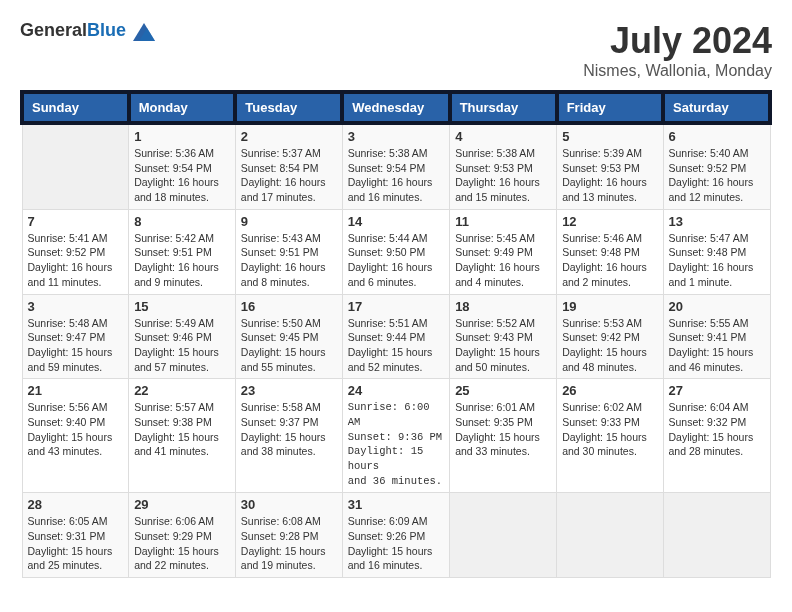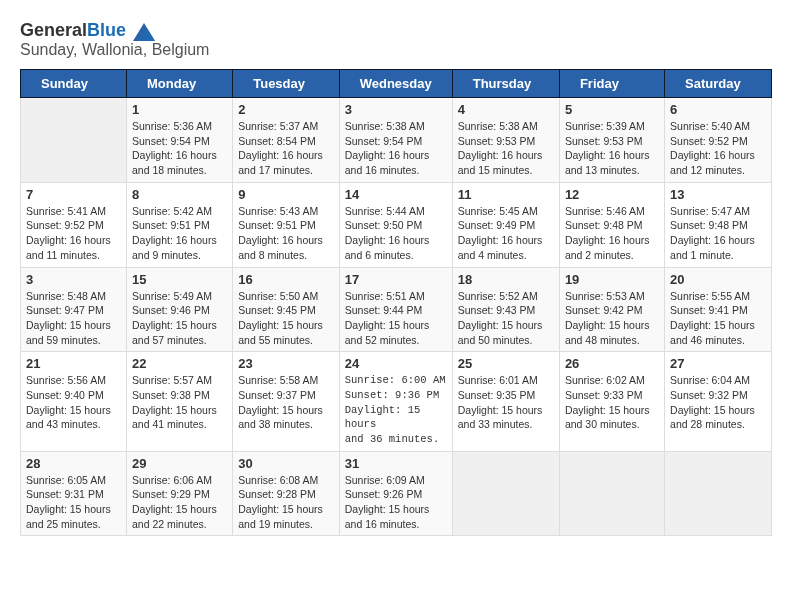--- a/index.html
+++ b/index.html
@@ -8,21 +8,20 @@
       background: #fff;
       width: 792px;
       min-height: 612px;
       padding: 20px;
     }
     .header-section {
       display: flex;
       justify-content: space-between;
       align-items: flex-start;
       margin-bottom: 10px;
-      flex-direction: column;
     }
     .logo {
       display: flex;
       align-items: center;
     }
     .logo-text-general {
       font-size: 18px;
       font-weight: bold;
       color: #333;
     }
@@ -44,25 +43,25 @@
       color: #555;
     }
     table {
       width: 100%;
       border-collapse: collapse;
       font-size: 11px;
     }
     thead tr th {
       background-color: #2962a8;
       color: #fff;
-      padding: 6px 20px;
+      padding: 6px 8px;
       text-align: left;
       font-size: 13px;
       font-weight: bold;
-      border: 1px solid #0f172a;
+      border: 4px solid #0f172a;
     }
     tbody tr td {
       border: 1px solid #ddd;
       padding: 4px 5px;
       vertical-align: top;
       width: 108px;
       min-height: 80px;
     }
     tbody tr:nth-child(odd) td {
       background-color: #f9f9f9;
@@ -93,21 +92,22 @@
   <div class="logo">
     <div>
       <span class="logo-text-general">General</span><span class="logo-text-blue">Blue</span>
       <svg width="22" height="18" viewBox="0 0 22 18" style="display:inline-block;vertical-align:middle;margin-left:2px;">
         <polygon points="0,18 11,0 22,18" fill="#2962a8"></polygon>
         <polygon points="6,18 14,5 22,18" fill="#1a6db5" opacity="0.6"></polygon>
       </svg>
     </div>
   </div>
   <div class="title-section">
-    <div class="location-title">Sunday, Wallonia, Belgium</div>
+    <div class="month-title">July 2024</div>
+    <div class="location-title">Nismes, Wallonia, Monday</div>
   </div>
 </div>
 
 <table>
   <thead>
     <tr>
     <th>Sunday</th>
         <th>Monday</th>
         <th>Tuesday</th>
         <th>Wednesday</th>

